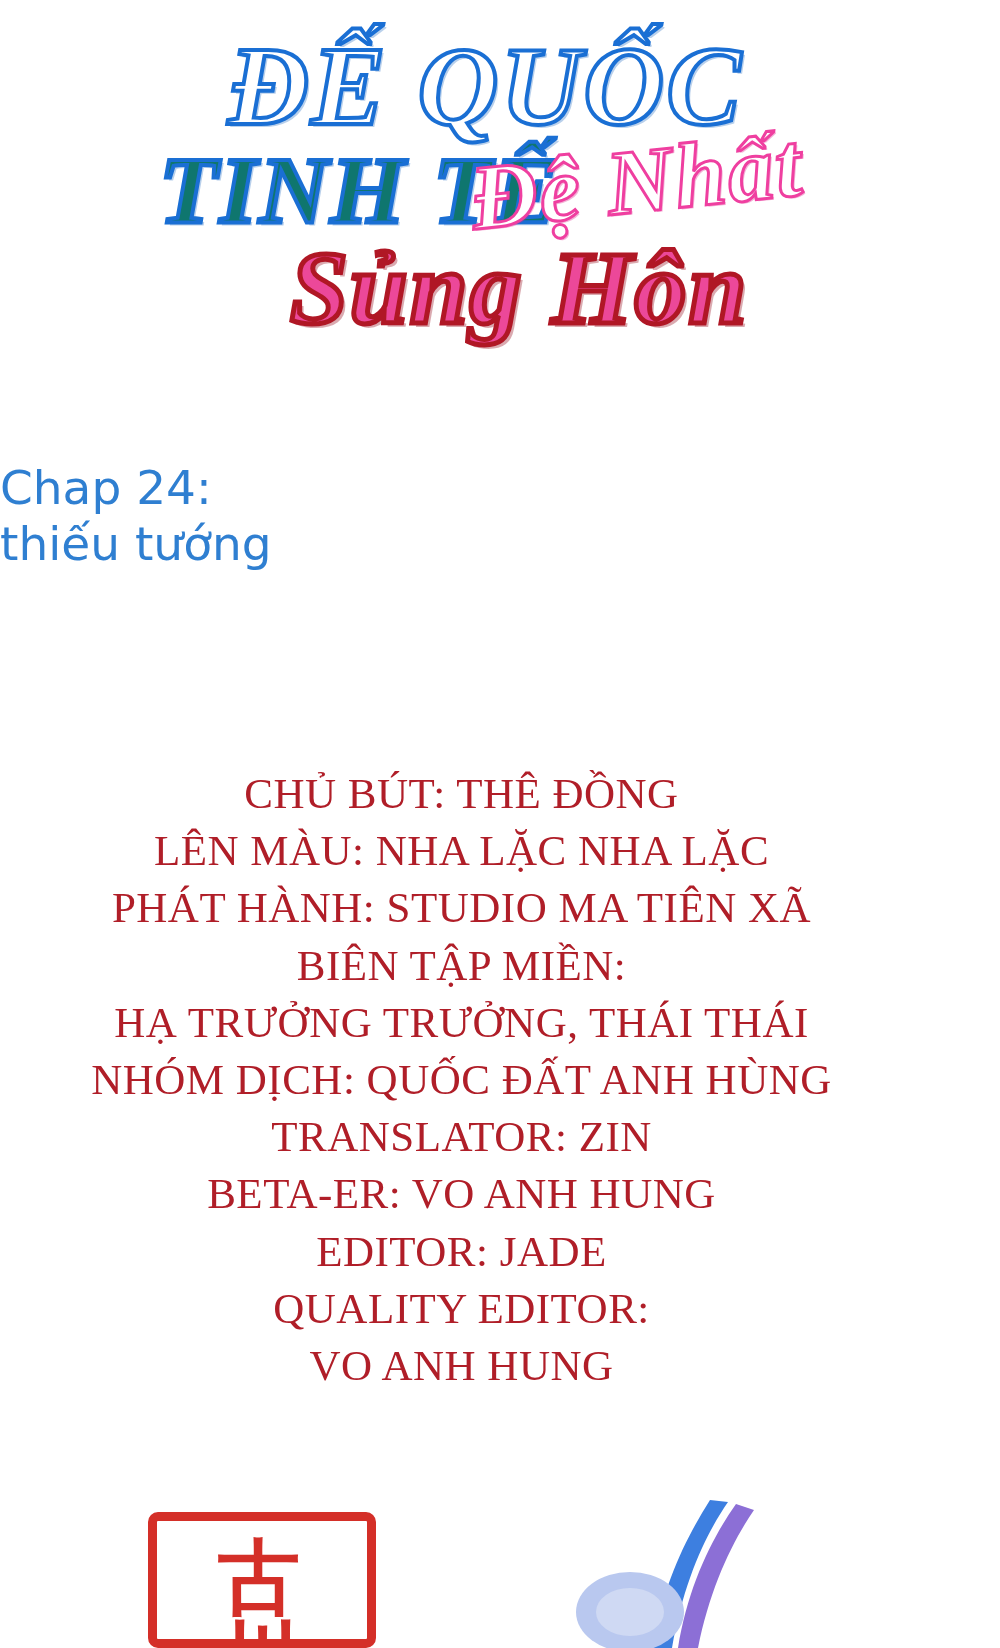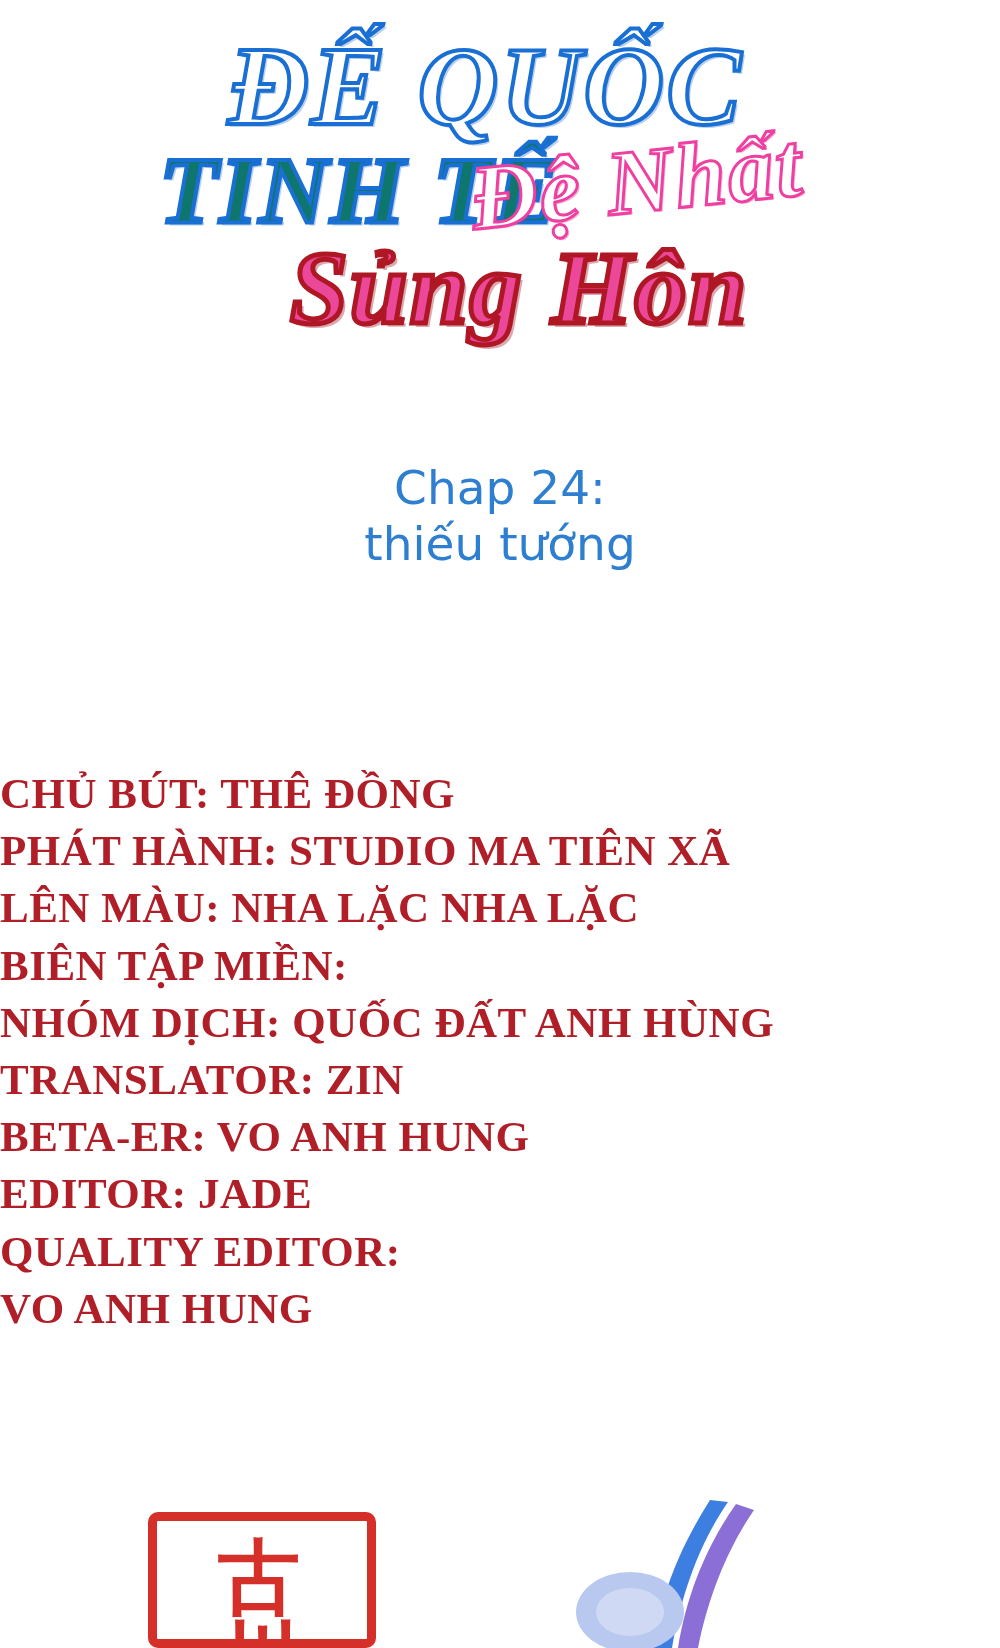--- a/index.html
+++ b/index.html
@@ -71,40 +71,39 @@
     -webkit-text-stroke: 5px #b01725;
     text-shadow: 4px 4px 0 rgba(150,12,28,0.35);
   }
 
   
   .chapter {
     position: absolute;
     top: 460px;
     left: 0;
     width: 1000px;
-    text-align: center;
     color: #2f7fd1;
     font-size: 47px;
     line-height: 1.20;
     font-family: "DejaVu Sans", sans-serif;
   }
   .chapter-line { display: block; }
 
   
   .credits {
     position: absolute;
     top: 765px;
     left: 0;
     width: 923px;
+    text-align: center;
     color: #b01e28;
     font-family: "Liberation Serif", serif;
     font-size: 43px;
     line-height: 1.33;
     letter-spacing: 0.5px;
-    font-weight: bold;
   }
   .credit-line { display: block; white-space: nowrap; }
 
   
   .stamp {
     position: absolute;
     left: 148px;
     top: 1512px;
     width: 228px;
     height: 136px;
@@ -146,23 +145,24 @@
   <div class="logo-line logo-sung-hon">Sủng Hôn</div>
 </div>
 
 <div class="chapter">
   <span class="chapter-line">Chap 24:</span>
   <span class="chapter-line">thiếu tướng</span>
 </div>
 
 <div class="credits">
   <span class="credit-line">CHỦ BÚT: THÊ ĐỒNG</span>
+  <span class="credit-line">LÊN MÀU: NHA LẶC NHA LẶC</span>
   <span class="credit-line">PHÁT HÀNH: STUDIO MA TIÊN XÃ</span>
-  <span class="credit-line">LÊN MÀU: NHA LẶC NHA LẶC</span>
   <span class="credit-line">BIÊN TẬP MIỀN:</span>
+  <span class="credit-line">HẠ TRƯỞNG TRƯỞNG, THÁI THÁI</span>
   <span class="credit-line">NHÓM DỊCH: QUỐC ĐẤT ANH HÙNG</span>
   <span class="credit-line">TRANSLATOR: ZIN</span>
   <span class="credit-line">BETA-ER: VO ANH HUNG</span>
   <span class="credit-line">EDITOR: JADE</span>
   <span class="credit-line">QUALITY EDITOR:</span>
   <span class="credit-line">VO ANH HUNG</span>
 </div>
 
 <div class="stamp">
   <div class="stamp-text">古 川</div>

